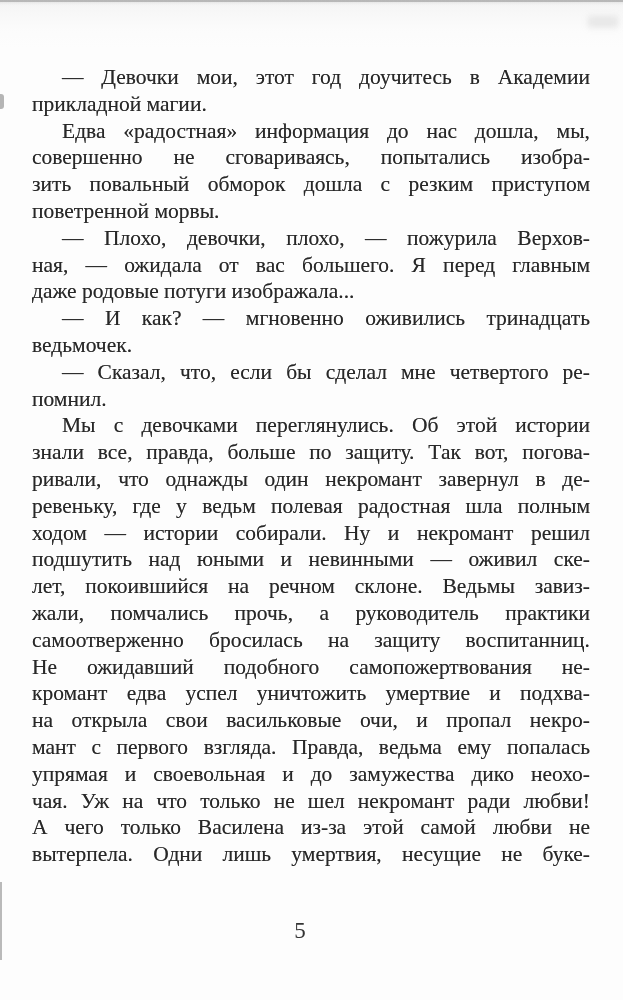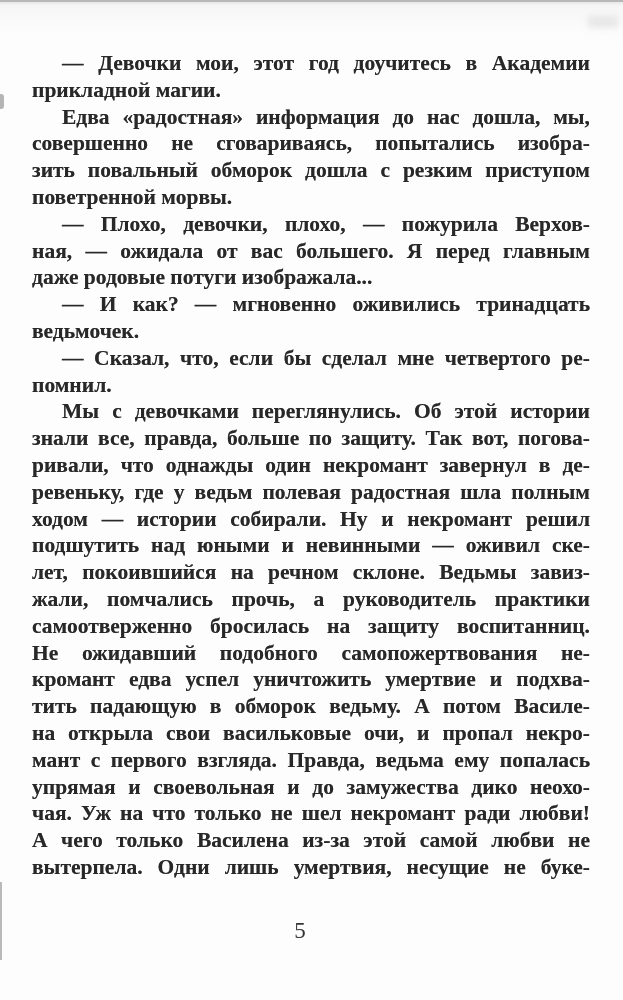--- a/index.html
+++ b/index.html
@@ -57,25 +57,24 @@
     position: absolute;
     left: 588px; top: 16px;
     width: 30px; height: 12px;
     background: rgba(150,150,150,0.18);
     filter: blur(3px);
     pointer-events: none;
   }
   #text-block {
     position: absolute;
     left: 32px;
-    top: 50px;
+    top: 64px;
     width: 558px;
     font-size: 21.5px;
     text-shadow: 0 0 0.5px rgba(40,40,40,0.55);
-    font-weight: bold;
   }
   .line {
     height: 26.8px;
     line-height: 26.8px;
     overflow: visible;
     text-align: center;
     text-align-last: left;
     white-space: normal;
   }
   .line.j {
@@ -124,21 +123,20 @@
       <div class="line j">знали все, правда, больше по защиту. Так вот, погова-</div>
       <div class="line j">ривали, что однажды один некромант завернул в де-</div>
       <div class="line j">ревеньку, где у ведьм полевая радостная шла полным</div>
       <div class="line j">ходом — истории собирали. Ну и некромант решил</div>
       <div class="line j">подшутить над юными и невинными — оживил ске-</div>
       <div class="line j">лет, покоившийся на речном склоне. Ведьмы завиз-</div>
       <div class="line j">жали, помчались прочь, а руководитель практики</div>
       <div class="line j">самоотверженно бросилась на защиту воспитанниц.</div>
       <div class="line j">Не ожидавший подобного самопожертвования не-</div>
       <div class="line j">кромант едва успел уничтожить умертвие и подхва-</div>
-      <div class="line j">тить падающую в обморок ведьму. А потом Василе-</div>
       <div class="line j">на открыла свои васильковые очи, и пропал некро-</div>
       <div class="line j">мант с первого взгляда. Правда, ведьма ему попалась</div>
       <div class="line j">упрямая и своевольная и до замужества дико неохо-</div>
       <div class="line j">чая. Уж на что только не шел некромант ради любви!</div>
       <div class="line j">А чего только Василена из-за этой самой любви не</div>
       <div class="line j">вытерпела. Одни лишь умертвия, несущие не буке-</div>
     </div>
 
   <div id="page-number">5</div>
 </div>

